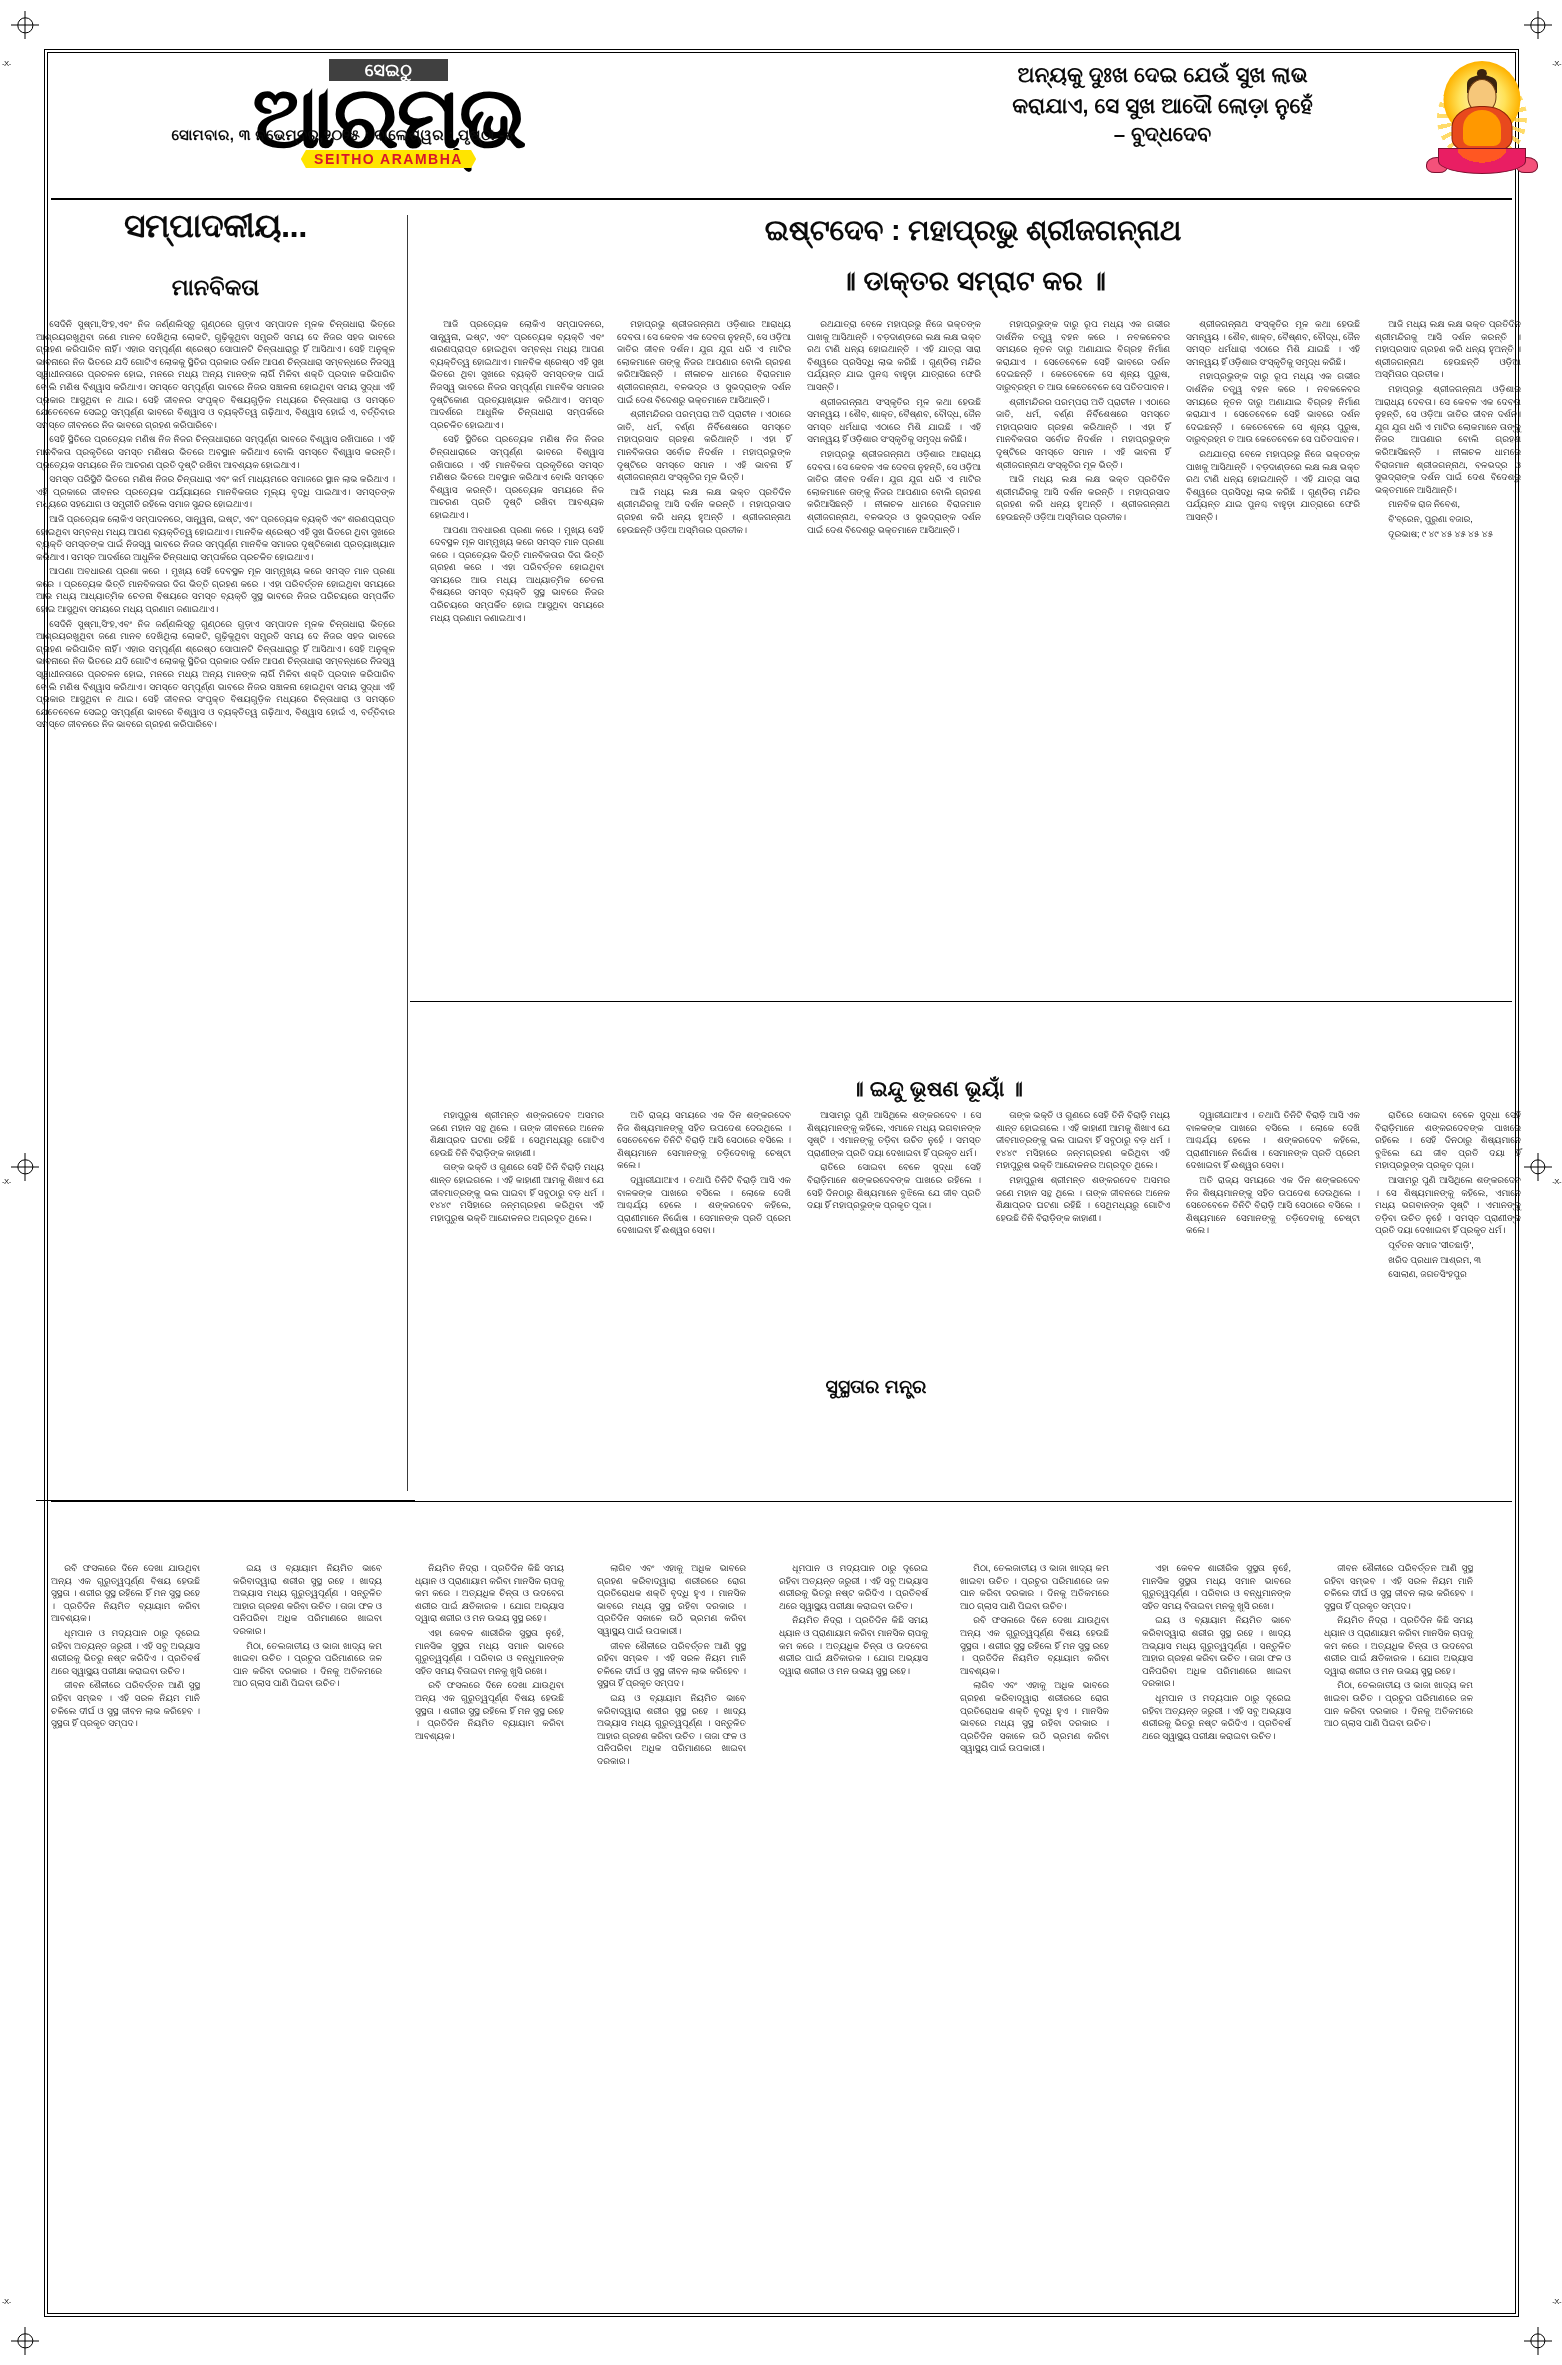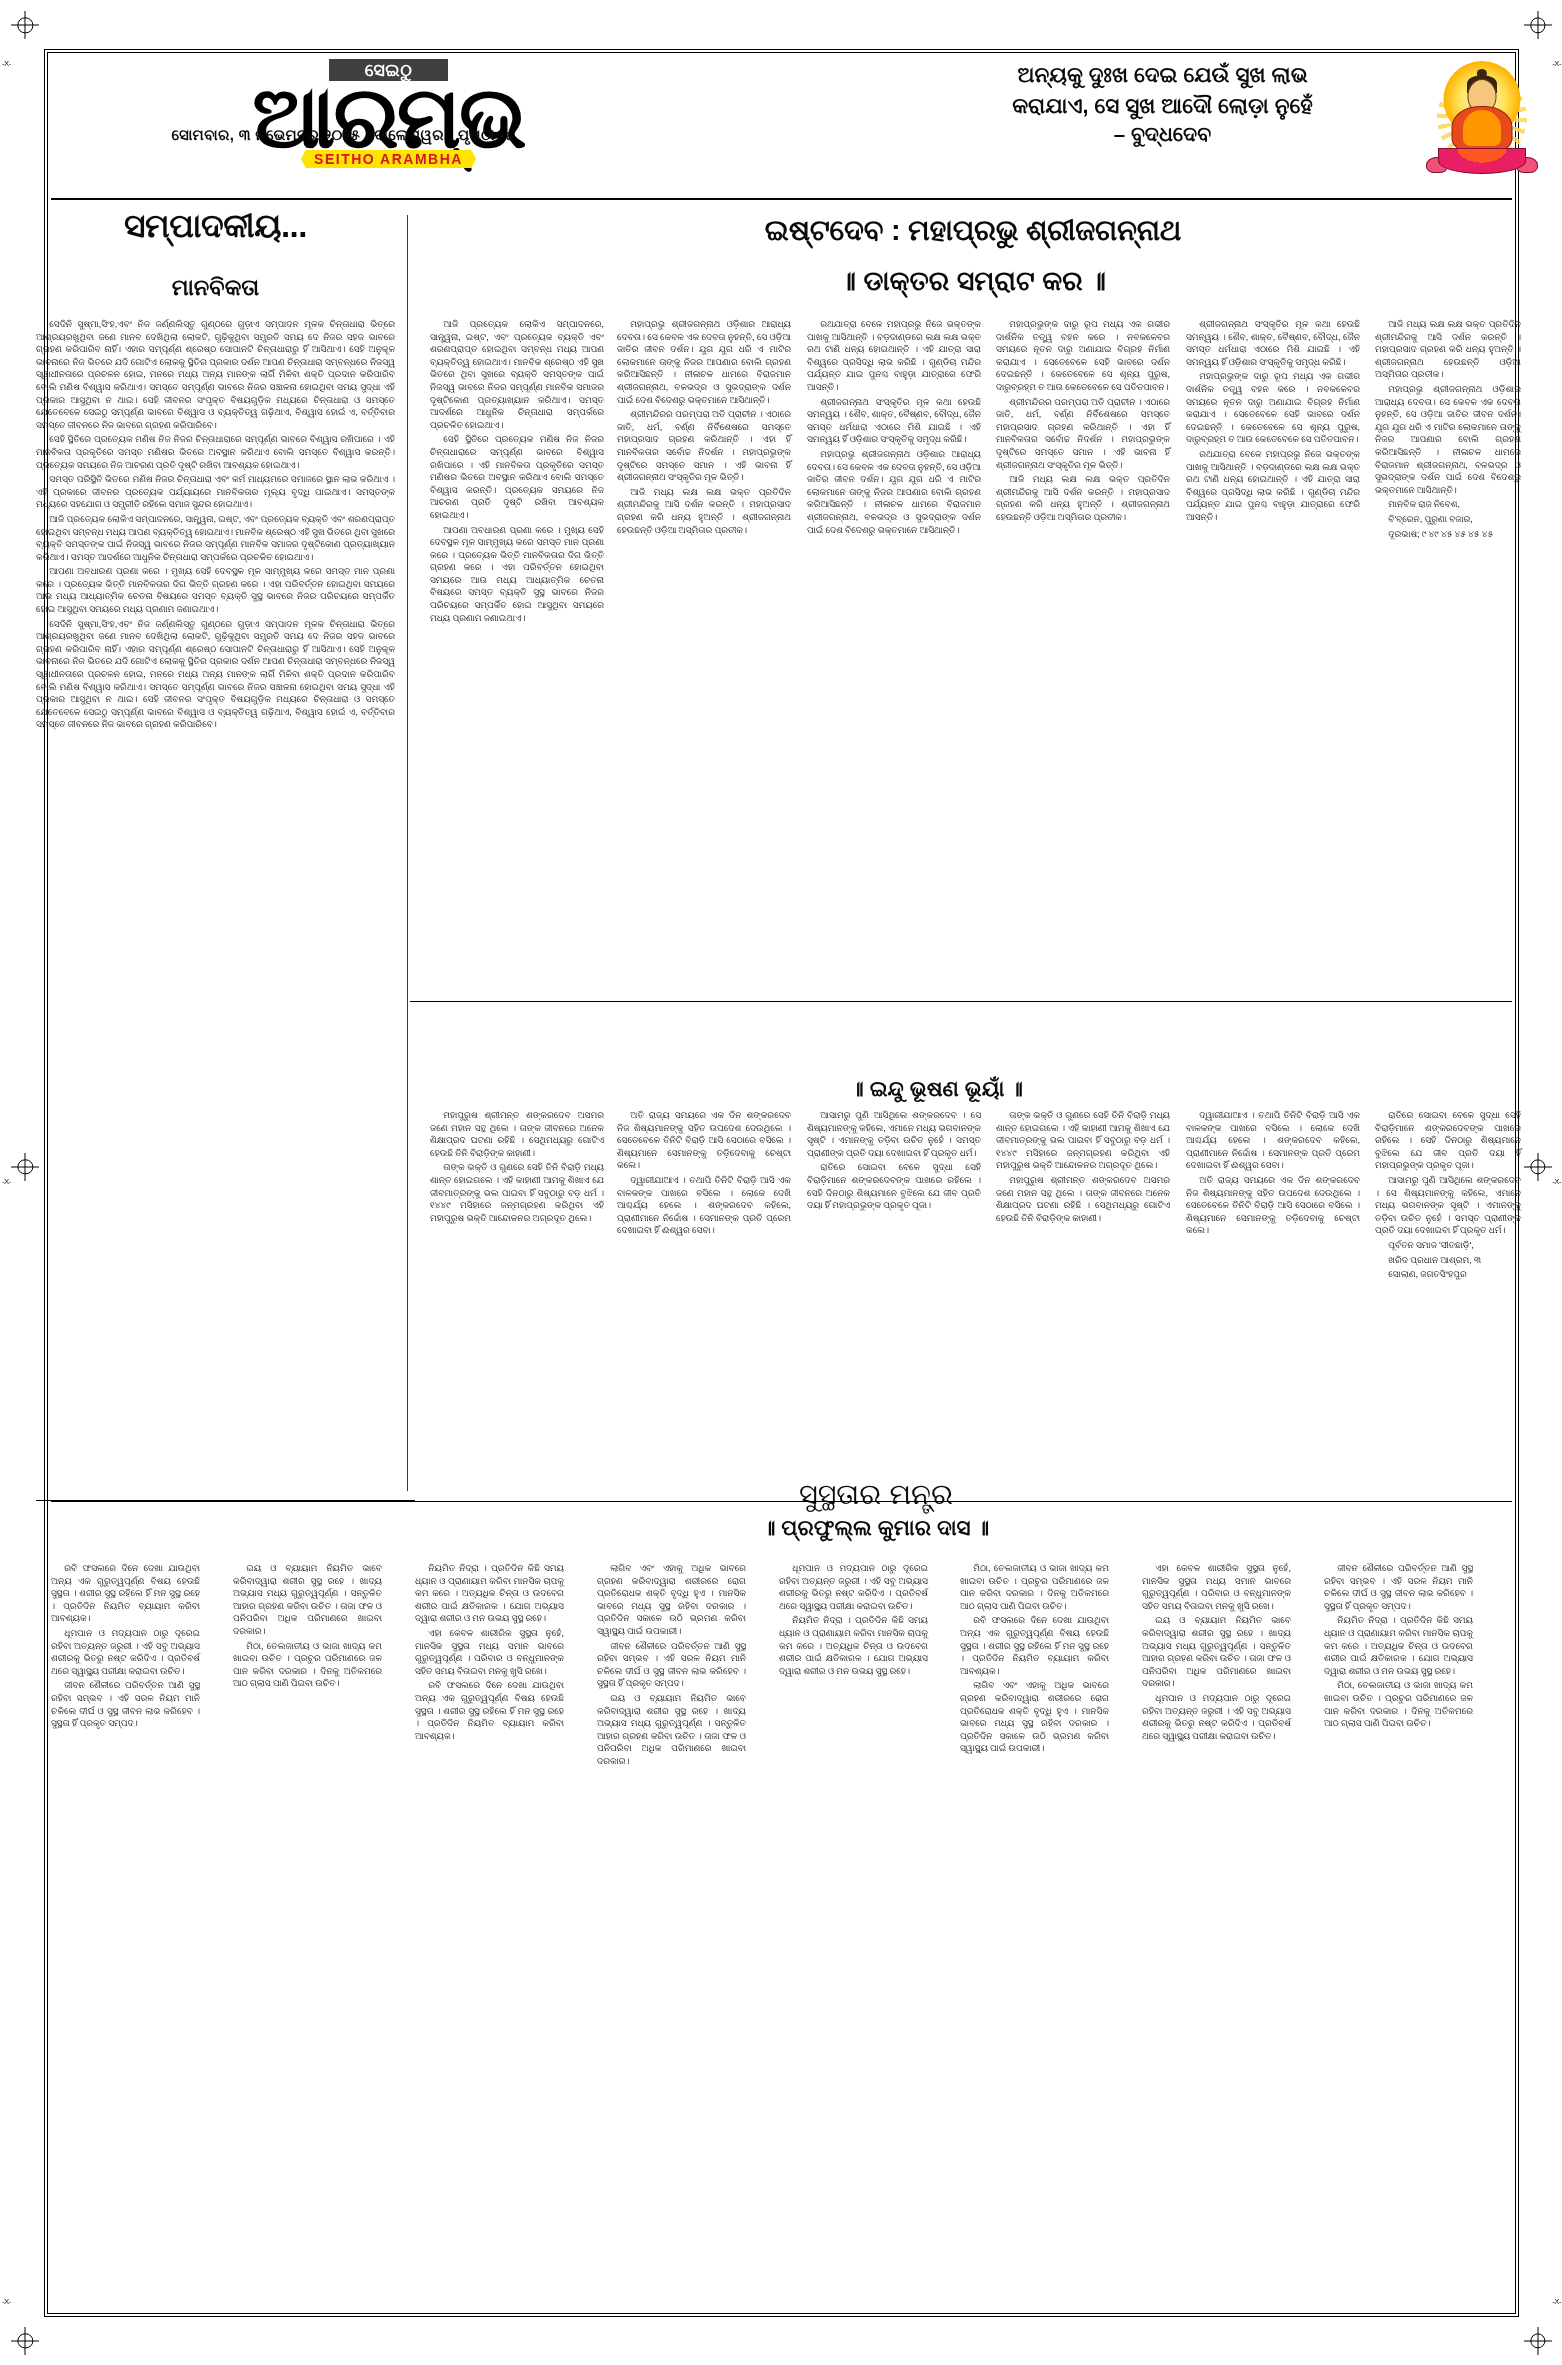--- a/index.html
+++ b/index.html
@@ -101,22 +101,22 @@
   .hl-a{position:absolute;left:640px;top:214px;width:666px;text-align:center;
     font-size:29px;font-weight:900;letter-spacing:-0.3px;}
   .hl-a-by{position:absolute;left:640px;top:266px;width:666px;text-align:center;
     font-size:27px;font-weight:700;}
 
   .hl-b{position:absolute;left:604px;top:1022px;width:666px;text-align:center;
     font-size:29px;font-weight:900;}
   .hl-b-by{position:absolute;left:604px;top:1077px;width:666px;text-align:center;
     font-size:21.5px;font-weight:700;}
 
-  .hl-c{position:absolute;left:543px;top:1478px;width:666px;text-align:center;
-    font-size:29px;font-weight:400;}
+  .hl-c{position:absolute;left:543px;top:1376px;width:666px;text-align:center;
+    font-size:19px;font-weight:700;}
   .hl-c-by{position:absolute;left:543px;top:1516px;width:666px;text-align:center;
     font-size:21.5px;font-weight:700;}
 
   
   .col{position:absolute;font-size:9px;line-height:1.40;
     text-align:justify;text-justify:inter-word;
     font-family:"Liberation Sans","DejaVu Sans",sans-serif;
     word-spacing:-0.3px;hyphens:none;color:#0d0d0d;}
   .col p{margin:0 0 2px 0;text-indent:13.3px;}
 
@@ -190,21 +190,20 @@
 
   <div class="hl-edit">ସମ୍ପାଦକୀୟ...</div>
   <div class="hl-edit-sub">ମାନବିକତା</div>
 
   <div class="hl-a">ଇଷ୍ଟଦେବ : ମହାପ୍ରଭୁ ଶ୍ରୀଜଗନ୍ନାଥ</div>
   <div class="hl-a-by">॥ ଡାକ୍ତର ସମ୍ରାଟ କର ॥</div>
 
   <div class="hl-b-by">॥ ଇନ୍ଦୁ ଭୂଷଣ ଭୂୟାଁ ॥</div>
 
   <div class="hl-c">ସୁସ୍ଥତାର ମନ୍ତ୍ର</div>
-  <div class="hl-c-by">॥ ପ୍ରଫୁଲ୍ଲ କୁମାର ଦାସ ॥</div>
 
   <div class="col" style="left:36px;top:318px;width:359px;height:1168px;column-count:1;">
     <p>ସେଦିନି ସୁଷ୍ମା,ସିଂହ,ଏବଂ ନିଜ ଜର୍ଣ୍ଣଲିସ୍ତୁ ଗୁଣ୍ଠରେ ଗୁଡ଼ାଏ ସମ୍ପାଦନ ମୂଳକ ଚିନ୍ତାଧାରା ଭିତ୍ରେ ଆଶ୍ରୟରଖୁଥିବା ଜଣେ ମାନବ ଦେଖିଥିଲା ଲୋକଟି, ଗୁଢ଼ିକୁଥିବା ସମ୍ପ୍ରତି ସମୟ ଦେ ନିଜର ସହଜ ଭାବରେ ଗ୍ରହଣ କରିପାରିବ ନାହିଁ। ଏହାର ସମ୍ପୂର୍ଣ୍ଣ ଶ୍ରେଷ୍ଠ ସୋପାନଟି ଚିନ୍ତାଧାରାରୁ ହିଁ ଆସିଥାଏ। ସେହି ଅନୁକୂଳ ଭାବନାରେ ନିଜ ଭିତରେ ଯଦି ଗୋଟିଏ ଲୋକକୁ ସ୍ଥିତିର ପ୍ରକାର ଦର୍ଶନ ଆପଣ ଚିନ୍ତାଧାରା ସମ୍ବନ୍ଧରେ ନିଜସ୍ୱ ସ୍ୱାଧୀନତାରେ ପ୍ରଚଳନ ହୋଇ, ମନରେ ମଧ୍ୟ ଅନ୍ୟ ମାନଙ୍କ ଲାଗିଁ ମିଳିବା ଶକ୍ତି ପ୍ରଦାନ କରିପାରିବ ବୋଲି ମଣିଷ ବିଶ୍ୱାସ କରିଥାଏ। ସମସ୍ତେ ସମ୍ପୂର୍ଣ୍ଣ ଭାବରେ ନିଜର ସଞ୍ଚାଳନା ହୋଇଥିବା ସମୟ ସୁଦ୍ଧା ଏହି ପ୍ରକାର ଆସୁଥିବା ନ ଥାଇ। ସେହି ଜୀବନର ସଂପୃକ୍ତ ବିଷୟଗୁଡ଼ିକ ମଧ୍ୟରେ ଚିନ୍ତାଧାରା ଓ ସମସ୍ତେ ଯେତେବେଳେ ସେଇଠୁ ସମ୍ପୂର୍ଣ୍ଣ ଭାବରେ ବିଶ୍ୱାସ ଓ ବ୍ୟକ୍ତିତ୍ୱ ଗଢ଼ିଥାଏ, ବିଶ୍ୱାସ ହୋଇଁ ଏ, ବର୍ତ୍ତିବାର ସମସ୍ତେ ଜୀବନରେ ନିଜ ଭାବରେ ଗ୍ରହଣ କରିପାରିବେ।</p>
     <p>ସେହି ସ୍ଥିତିରେ ପ୍ରତ୍ୟେକ ମଣିଷ ନିଜ ନିଜର ଚିନ୍ତାଧାରାରେ ସମ୍ପୂର୍ଣ୍ଣ ଭାବରେ ବିଶ୍ୱାସ ରଖିପାରେ । ଏହି ମାନବିକତା ପ୍ରକୃତିରେ ସମସ୍ତ ମଣିଷର ଭିତରେ ଅବସ୍ଥାନ କରିଥାଏ ବୋଲି ସମସ୍ତେ ବିଶ୍ୱାସ କରନ୍ତି। ପ୍ରତ୍ୟେକ ସମୟରେ ନିଜ ଆଚରଣ ପ୍ରତି ଦୃଷ୍ଟି ରଖିବା ଆବଶ୍ୟକ ହୋଇଥାଏ।</p>
     <p>ସମସ୍ତ ପରିସ୍ଥିତି ଭିତରେ ମଣିଷ ନିଜର ଚିନ୍ତାଧାରା ଏବଂ କର୍ମ ମାଧ୍ୟମରେ ସମାଜରେ ସ୍ଥାନ ଲାଭ କରିଥାଏ । ଏହି ପ୍ରକାରେ ଜୀବନର ପ୍ରତ୍ୟେକ ପର୍ଯ୍ୟାୟରେ ମାନବିକତାର ମୂଲ୍ୟ ବୃଦ୍ଧି ପାଇଥାଏ। ସମସ୍ତଙ୍କ ମଧ୍ୟରେ ସହଯୋଗ ଓ ସମ୍ପ୍ରୀତି ରହିଲେ ସମାଜ ସୁନ୍ଦର ହୋଇଥାଏ।</p>
     <p>ଆଜି ପ୍ରତ୍ୟେକ ଲୋକିଏ ସମ୍ପାଦନରେ, ସାନ୍ତ୍ୱନା, ଇଷ୍ଟ, ଏବଂ ପ୍ରତ୍ୟେକ ବ୍ୟକ୍ତି ଏବଂ ଶରଣପ୍ରାପ୍ତ ହୋଇଥିବା ସମ୍ବନ୍ଧ ମଧ୍ୟ ଆପଣ ବ୍ୟକ୍ତିତ୍ୱ ହୋଇଥାଏ। ମାନବିକ ଶ୍ରେଷ୍ଠ ଏହି ସୁଖ ଭିତରେ ଥିବା ସୁଖରେ ବ୍ୟକ୍ତି ସମସ୍ତଙ୍କ ପାଇଁ ନିଜସ୍ୱ ଭାବରେ ନିଜର ସମ୍ପୂର୍ଣ୍ଣ ମାନବିକ ସମାଜର ଦୃଷ୍ଟିକୋଣ ପ୍ରତ୍ୟାଖ୍ୟାନ କରିଥାଏ। ସମସ୍ତ ଆଦର୍ଶରେ ଆଧୁନିକ ଚିନ୍ତାଧାରା ସମ୍ପର୍କରେ ପ୍ରଚଳିତ ହୋଇଥାଏ।</p>
     <p>ଆପଣା ଅବଧାରଣ ପ୍ରଣା କରେ । ମୁଖ୍ୟ ସେହି ଦେବସ୍ଥଳ ମୂଳ ସାମ୍ମୁଖ୍ୟ କରେ ସମସ୍ତ ମାନ ପ୍ରଣା କରେ । ପ୍ରତ୍ୟେକ ଭିତ୍ତି ମାନବିକତାର ଦିଗ ଭିତ୍ତି ଗ୍ରହଣ କରେ । ଏହା ପରିବର୍ତ୍ତନ ହୋଇଥିବା ସମୟରେ ଆଉ ମଧ୍ୟ ଆଧ୍ୟାତ୍ମିକ ଚେତନା ବିଷୟରେ ସମସ୍ତ ବ୍ୟକ୍ତି ସୁସ୍ଥ ଭାବରେ ନିଜର ପରିଚୟରେ ସମ୍ପର୍କିତ ହୋଇ ଆସୁଥିବା ସମୟରେ ମଧ୍ୟ ପ୍ରଣାମ ଜଣାଇଥାଏ।</p>
     <p>ସେଦିନି ସୁଷ୍ମା,ସିଂହ,ଏବଂ ନିଜ ଜର୍ଣ୍ଣଲିସ୍ତୁ ଗୁଣ୍ଠରେ ଗୁଡ଼ାଏ ସମ୍ପାଦନ ମୂଳକ ଚିନ୍ତାଧାରା ଭିତ୍ରେ ଆଶ୍ରୟରଖୁଥିବା ଜଣେ ମାନବ ଦେଖିଥିଲା ଲୋକଟି, ଗୁଢ଼ିକୁଥିବା ସମ୍ପ୍ରତି ସମୟ ଦେ ନିଜର ସହଜ ଭାବରେ ଗ୍ରହଣ କରିପାରିବ ନାହିଁ। ଏହାର ସମ୍ପୂର୍ଣ୍ଣ ଶ୍ରେଷ୍ଠ ସୋପାନଟି ଚିନ୍ତାଧାରାରୁ ହିଁ ଆସିଥାଏ। ସେହି ଅନୁକୂଳ ଭାବନାରେ ନିଜ ଭିତରେ ଯଦି ଗୋଟିଏ ଲୋକକୁ ସ୍ଥିତିର ପ୍ରକାର ଦର୍ଶନ ଆପଣ ଚିନ୍ତାଧାରା ସମ୍ବନ୍ଧରେ ନିଜସ୍ୱ ସ୍ୱାଧୀନତାରେ ପ୍ରଚଳନ ହୋଇ, ମନରେ ମଧ୍ୟ ଅନ୍ୟ ମାନଙ୍କ ଲାଗିଁ ମିଳିବା ଶକ୍ତି ପ୍ରଦାନ କରିପାରିବ ବୋଲି ମଣିଷ ବିଶ୍ୱାସ କରିଥାଏ। ସମସ୍ତେ ସମ୍ପୂର୍ଣ୍ଣ ଭାବରେ ନିଜର ସଞ୍ଚାଳନା ହୋଇଥିବା ସମୟ ସୁଦ୍ଧା ଏହି ପ୍ରକାର ଆସୁଥିବା ନ ଥାଇ। ସେହି ଜୀବନର ସଂପୃକ୍ତ ବିଷୟଗୁଡ଼ିକ ମଧ୍ୟରେ ଚିନ୍ତାଧାରା ଓ ସମସ୍ତେ ଯେତେବେଳେ ସେଇଠୁ ସମ୍ପୂର୍ଣ୍ଣ ଭାବରେ ବିଶ୍ୱାସ ଓ ବ୍ୟକ୍ତିତ୍ୱ ଗଢ଼ିଥାଏ, ବିଶ୍ୱାସ ହୋଇଁ ଏ, ବର୍ତ୍ତିବାର ସମସ୍ତେ ଜୀବନରେ ନିଜ ଭାବରେ ଗ୍ରହଣ କରିପାରିବେ।</p>
   </div>
 

